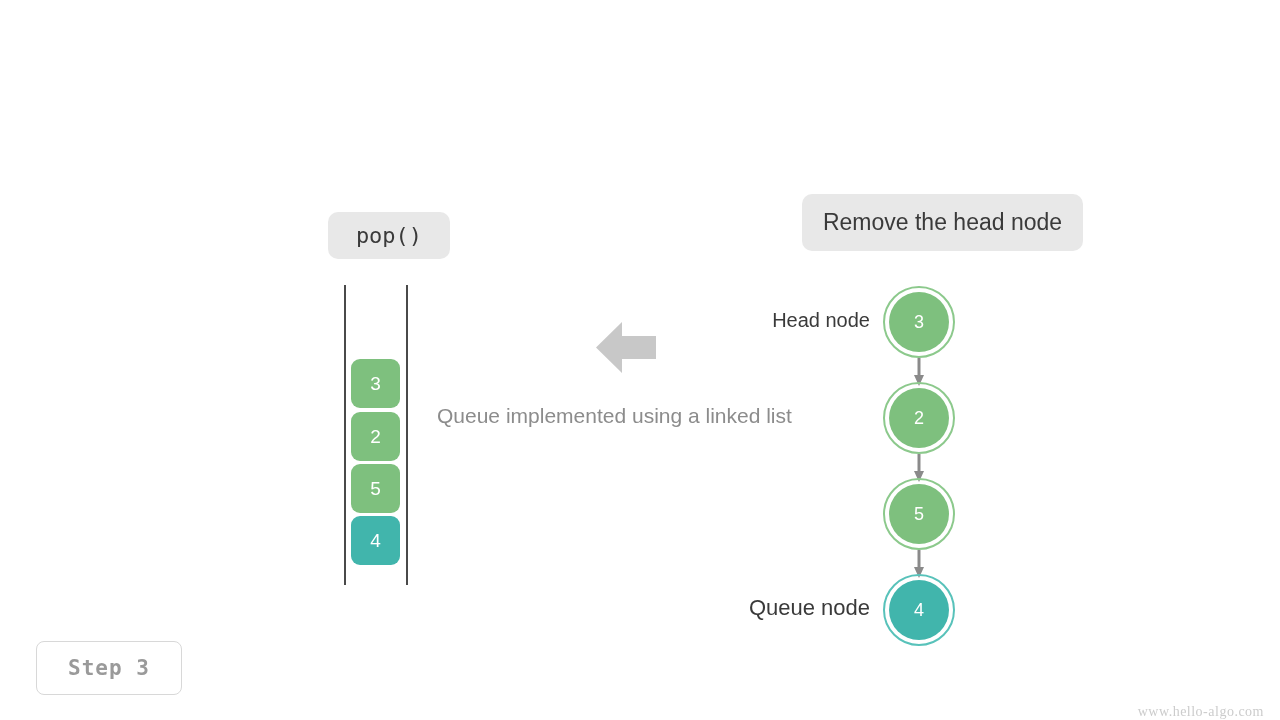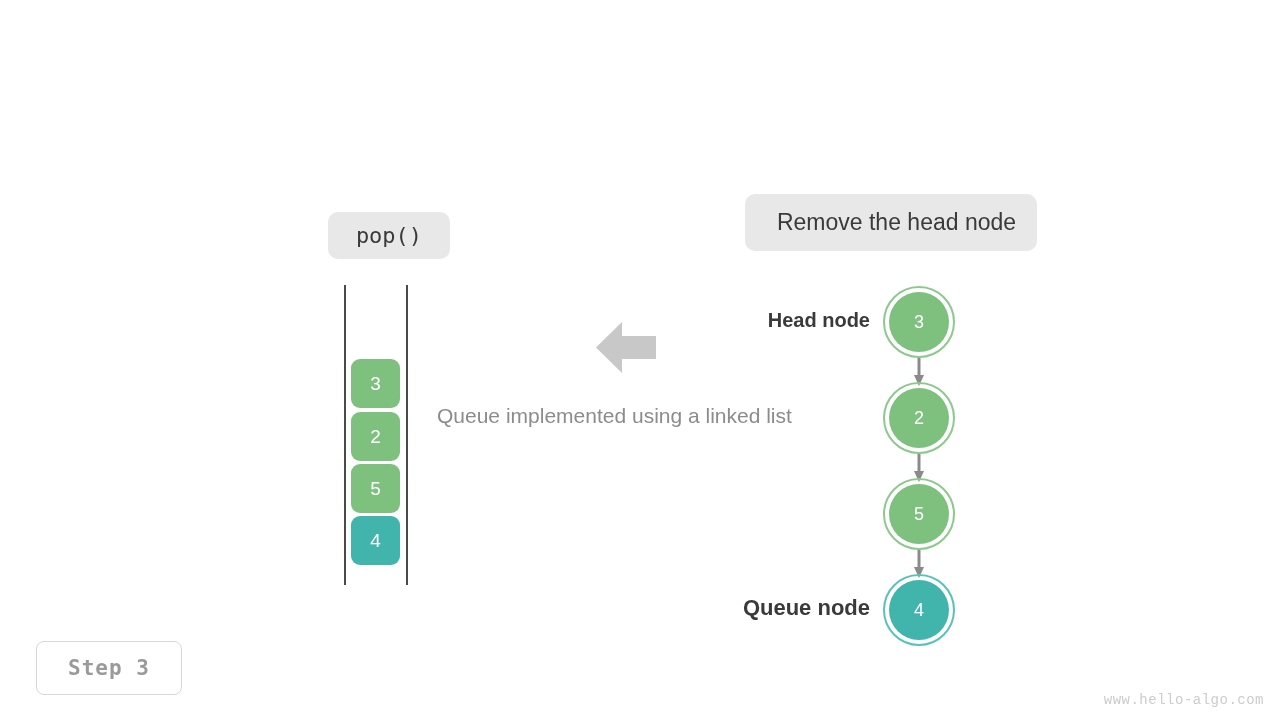--- a/index.html
+++ b/index.html
@@ -29,26 +29,25 @@
   #op-chip {
     left: 328px;
     top: 212px;
     width: 122px;
     height: 47px;
     font-family: "DejaVu Sans Mono", "Liberation Mono", monospace;
     font-size: 22px;
     letter-spacing: 0px;
   }
   #action-chip {
-    left: 745px;
+    left: 802px;
     top: 194px;
     width: 281px;
     height: 57px;
     font-size: 23px;
-    padding-left: 11px;
   }
 
   
   #caption {
     position: absolute;
     left: 437px;
     top: 404px;
     width: 406px;
     text-align: left;
     font-size: 21px;
@@ -139,21 +138,21 @@
 
   .connector {
     position: absolute;
     left: 33px;
     width: 12px;
   }
 
   
   .endpoint-label {
     position: absolute;
-    font-weight: bold;
+    font-weight: normal;
     color: #3a3a3a;
     white-space: nowrap;
     text-align: right;
   }
   #head-label {
     left: 680px;
     top: 309px;
     width: 190px;
     font-size: 20px;
   }
@@ -181,22 +180,22 @@
     font-weight: bold;
     font-size: 21px;
     color: #9a9a9a;
     letter-spacing: 1px;
   }
 
   
   #watermark {
     position: absolute;
     right: 16px;
-    bottom: 12px;
-    font-family: Liberation Mono, monospace;
+    bottom: 0;
+    font-family: Liberation Serif, serif;
     font-size: 14px;
     color: #cccccc;
     letter-spacing: 0.5px;
   }
 </style>
 </head>
 <body>
 
 <div class="chip" id="op-chip">
   <span>pop()</span>

